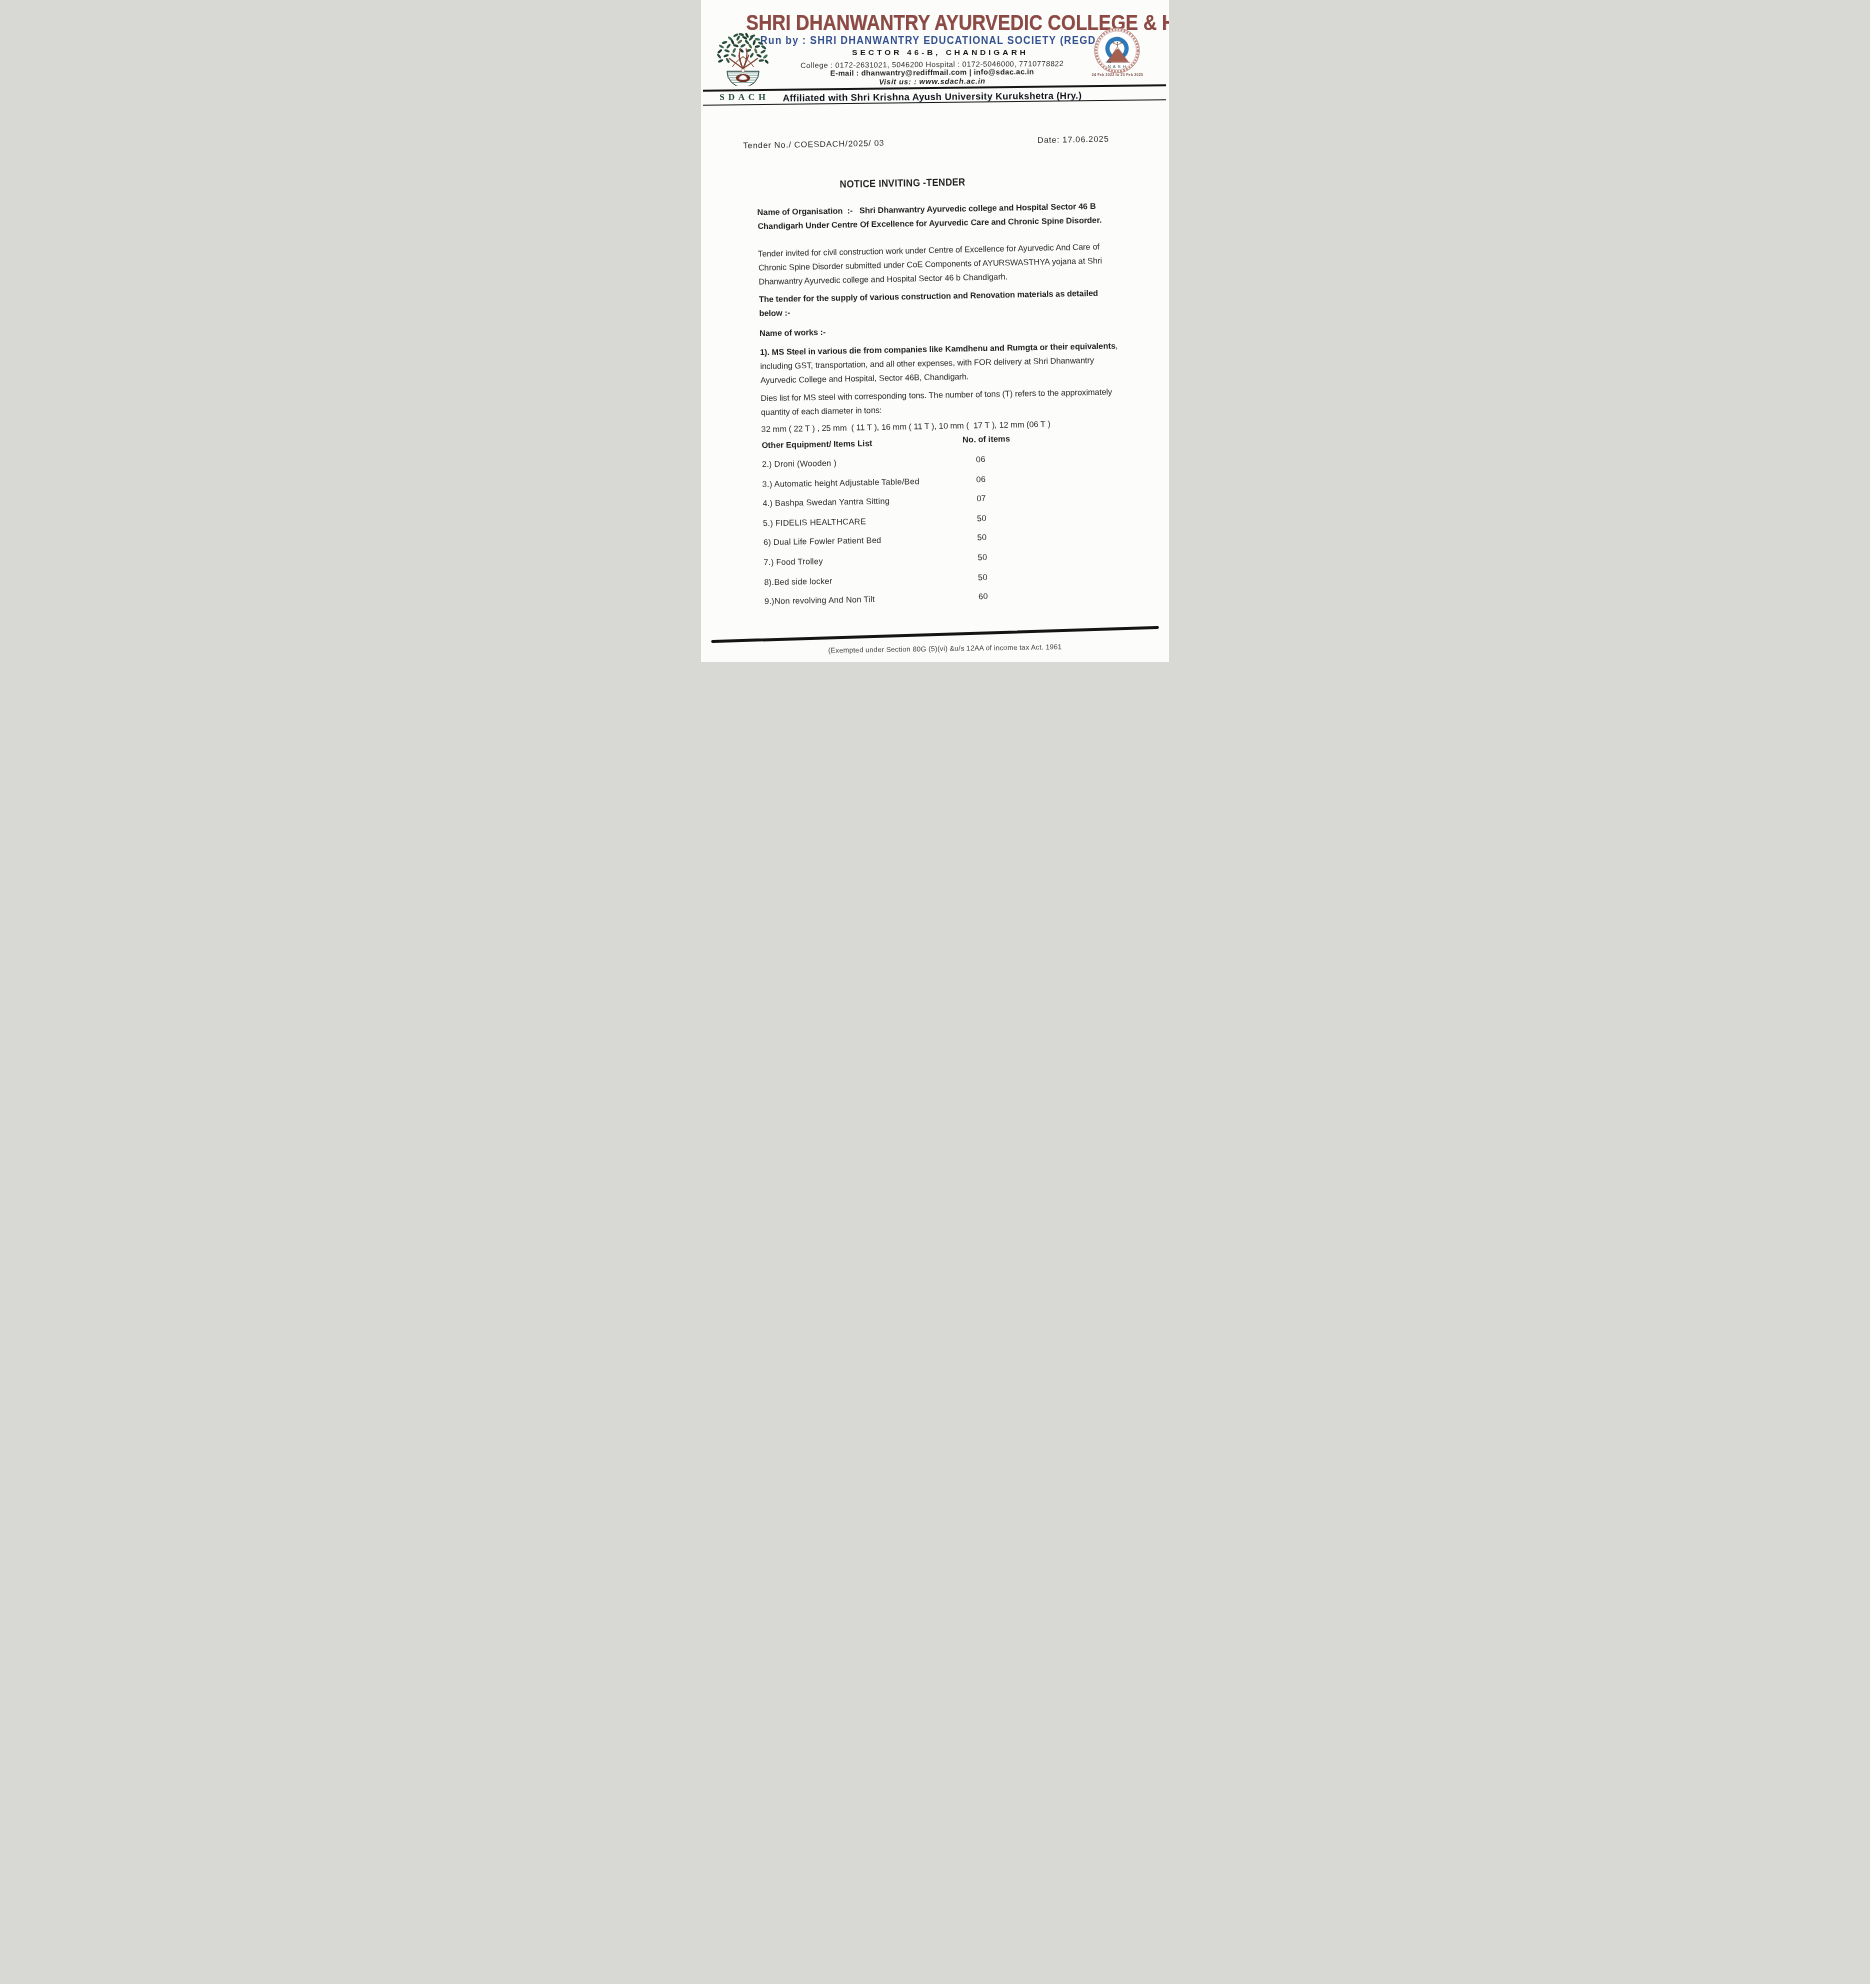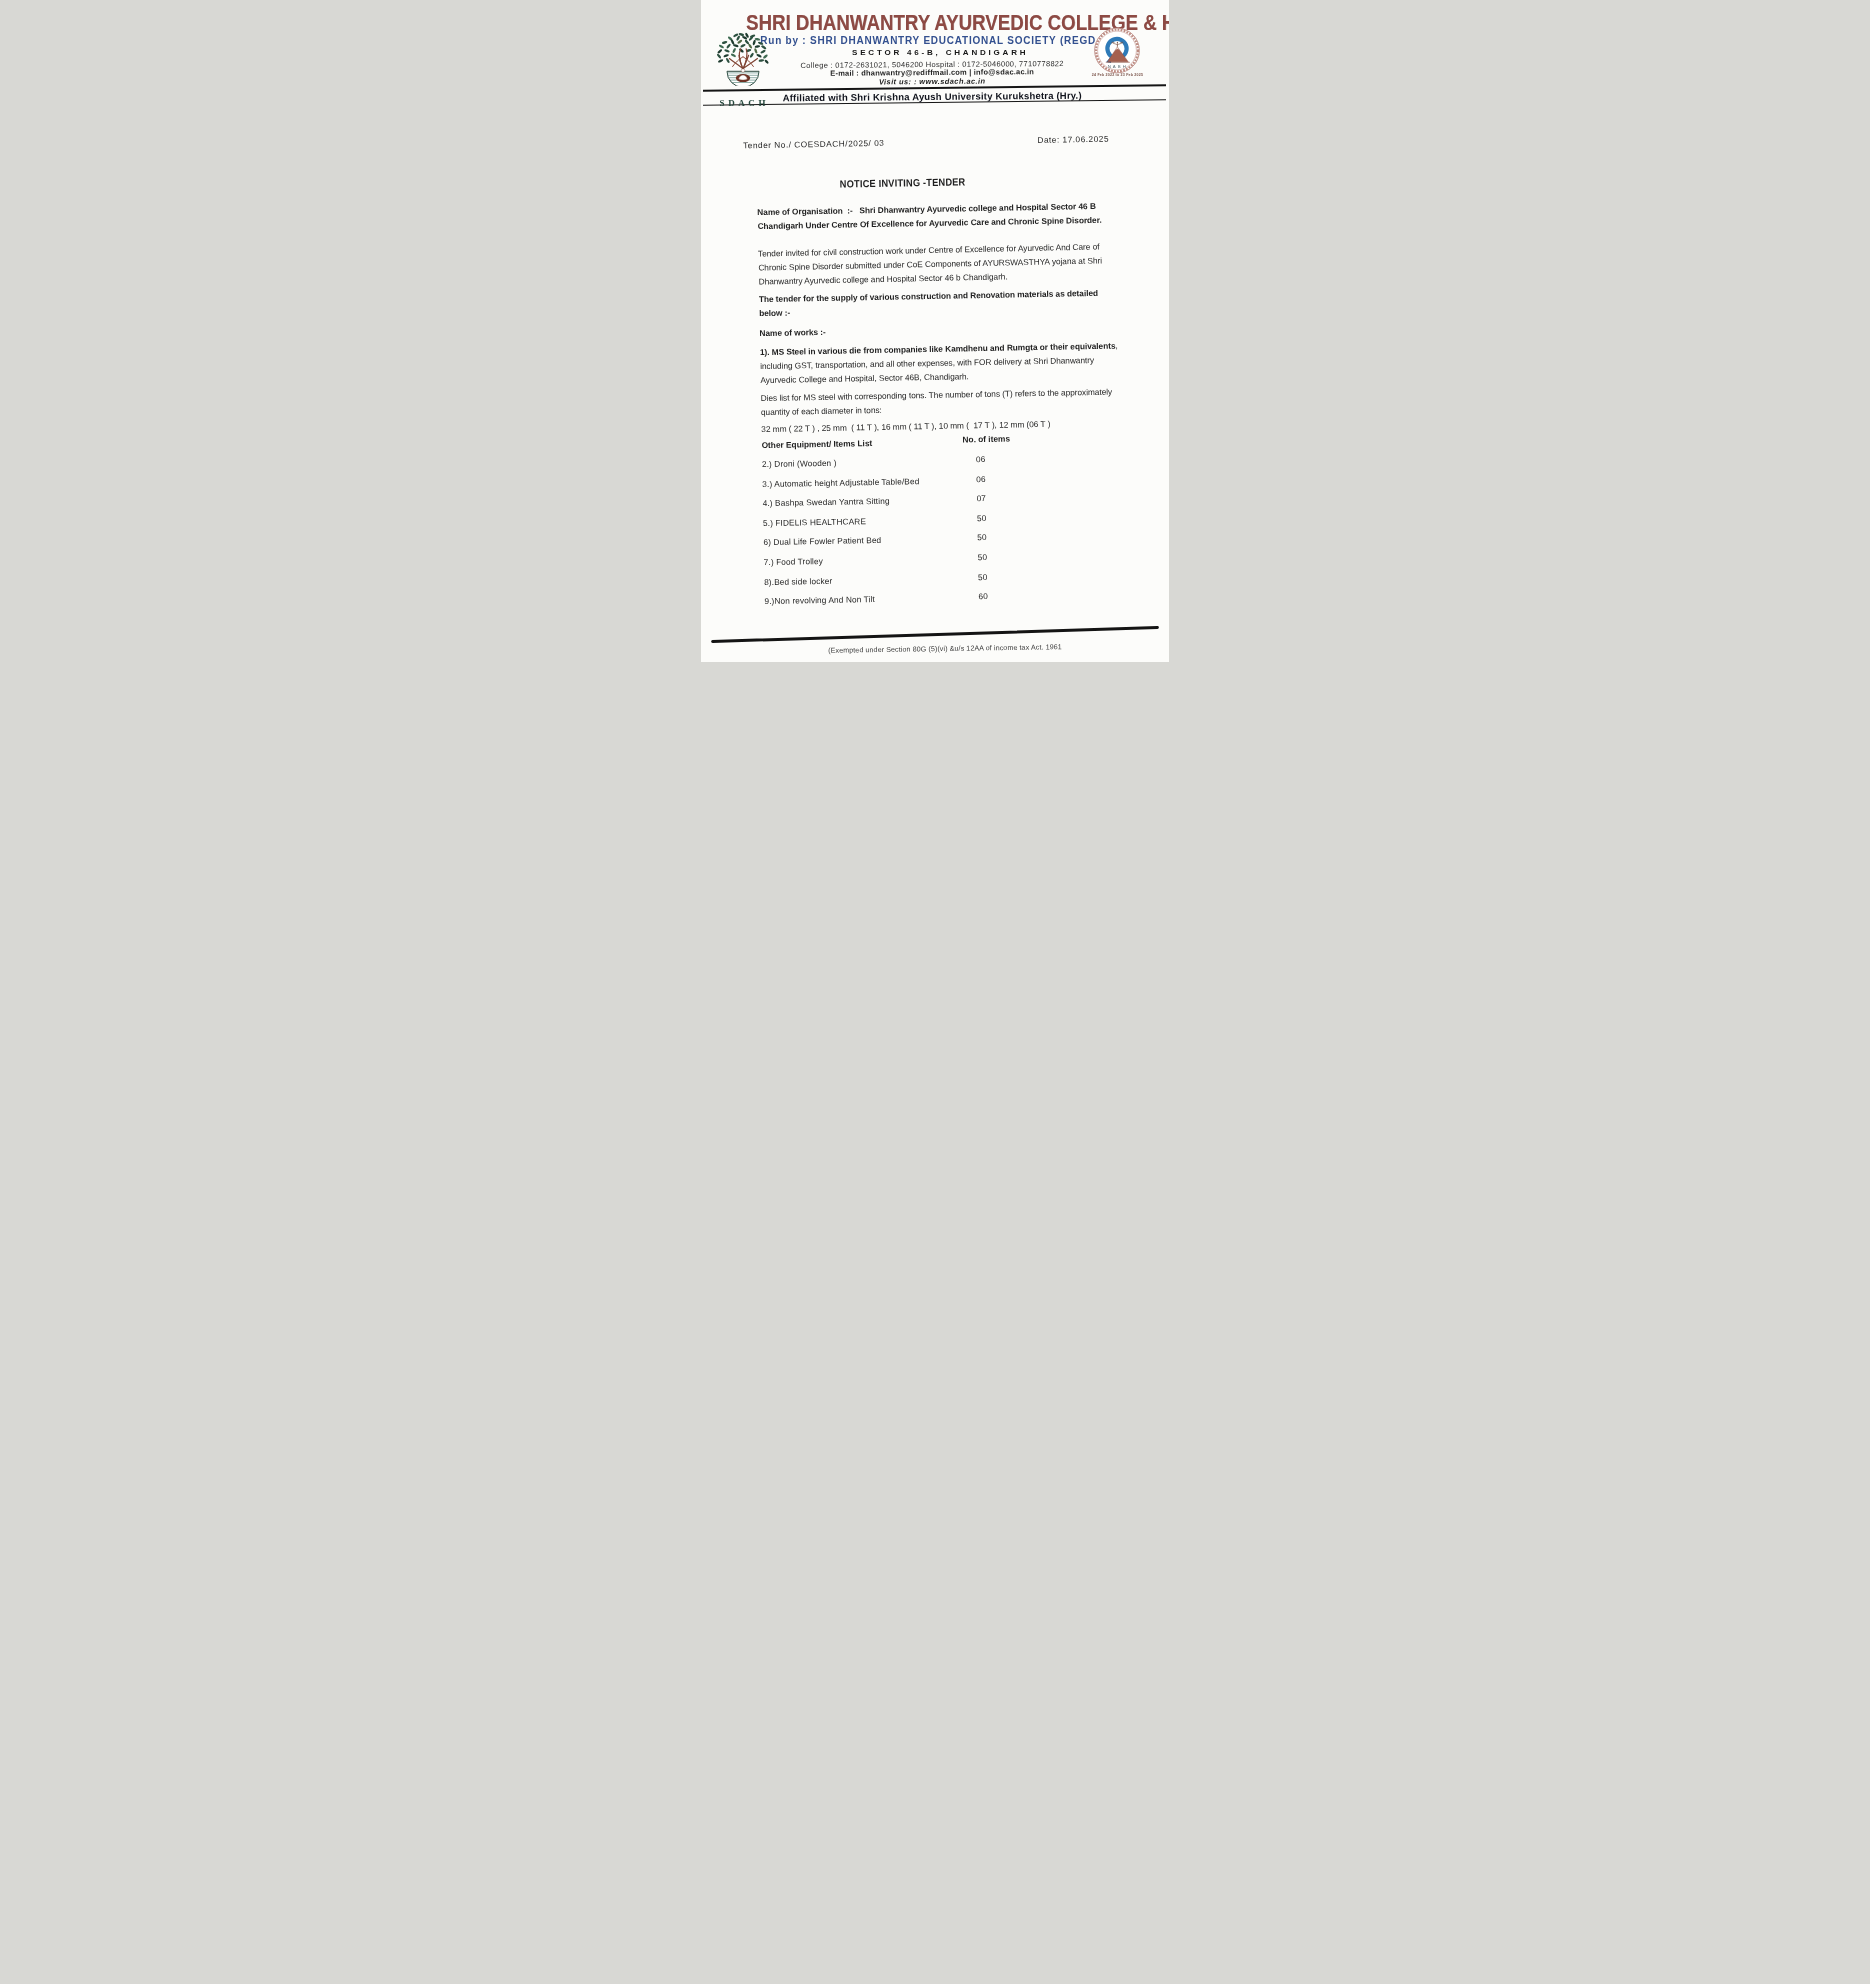--- a/index.html
+++ b/index.html
@@ -30,21 +30,21 @@
   .h-phones { top:60px; font-size:7.5px; letter-spacing:0.3px; color:#2a2a2a; transform:rotate(-.4deg); }
   .h-email  { top:68px; font-size:7.5px; font-weight:bold; letter-spacing:0.2px; transform:rotate(-.45deg); }
   .h-visit  { top:77px; font-size:7.5px; font-weight:bold; font-style:italic; letter-spacing:0.4px; transform:rotate(-.45deg); }
   .rule { left:2.4px; width:463px; height:1.6px; background:#151515; transform:rotate(-.7deg); }
   .rule1 { top:87px; }
   .rule2 { top:102px; height:1.2px; }
   .h-affil { top:91px; font-size:9.5px; font-weight:bold; letter-spacing:0.2px; color:#10131c; transform:rotate(-.5deg); }
 
   
   .logo-left { left:13.5px; top:31px; width:56px; }
-  .sdach-label { margin-top:11px; text-align:center; font-family:"Liberation Serif", serif;
+  .sdach-label { margin-top:5px; text-align:center; font-family:"Liberation Serif", serif;
                  font-weight:bold; font-size:9px; letter-spacing:3.6px; color:#25473c; padding-left:3.6px; }
   .logo-right { left:392px; top:27px; width:48px; }
   .nabh-validity { left:381px; top:73px; width:71px; text-align:center;
                    font-size:3.6px; font-weight:bold; color:#7a544a; letter-spacing:0.2px; }
 
   
   #body-rot { position:absolute; left:0; top:0; width:468px; height:619px;
               transform:rotate(-1.05deg); transform-origin:228px 357px; }
   .tender-row { top:137px; left:46px; width:366px; display:flex; justify-content:space-between;
                 font-size:8.3px; letter-spacing:0.5px; }

